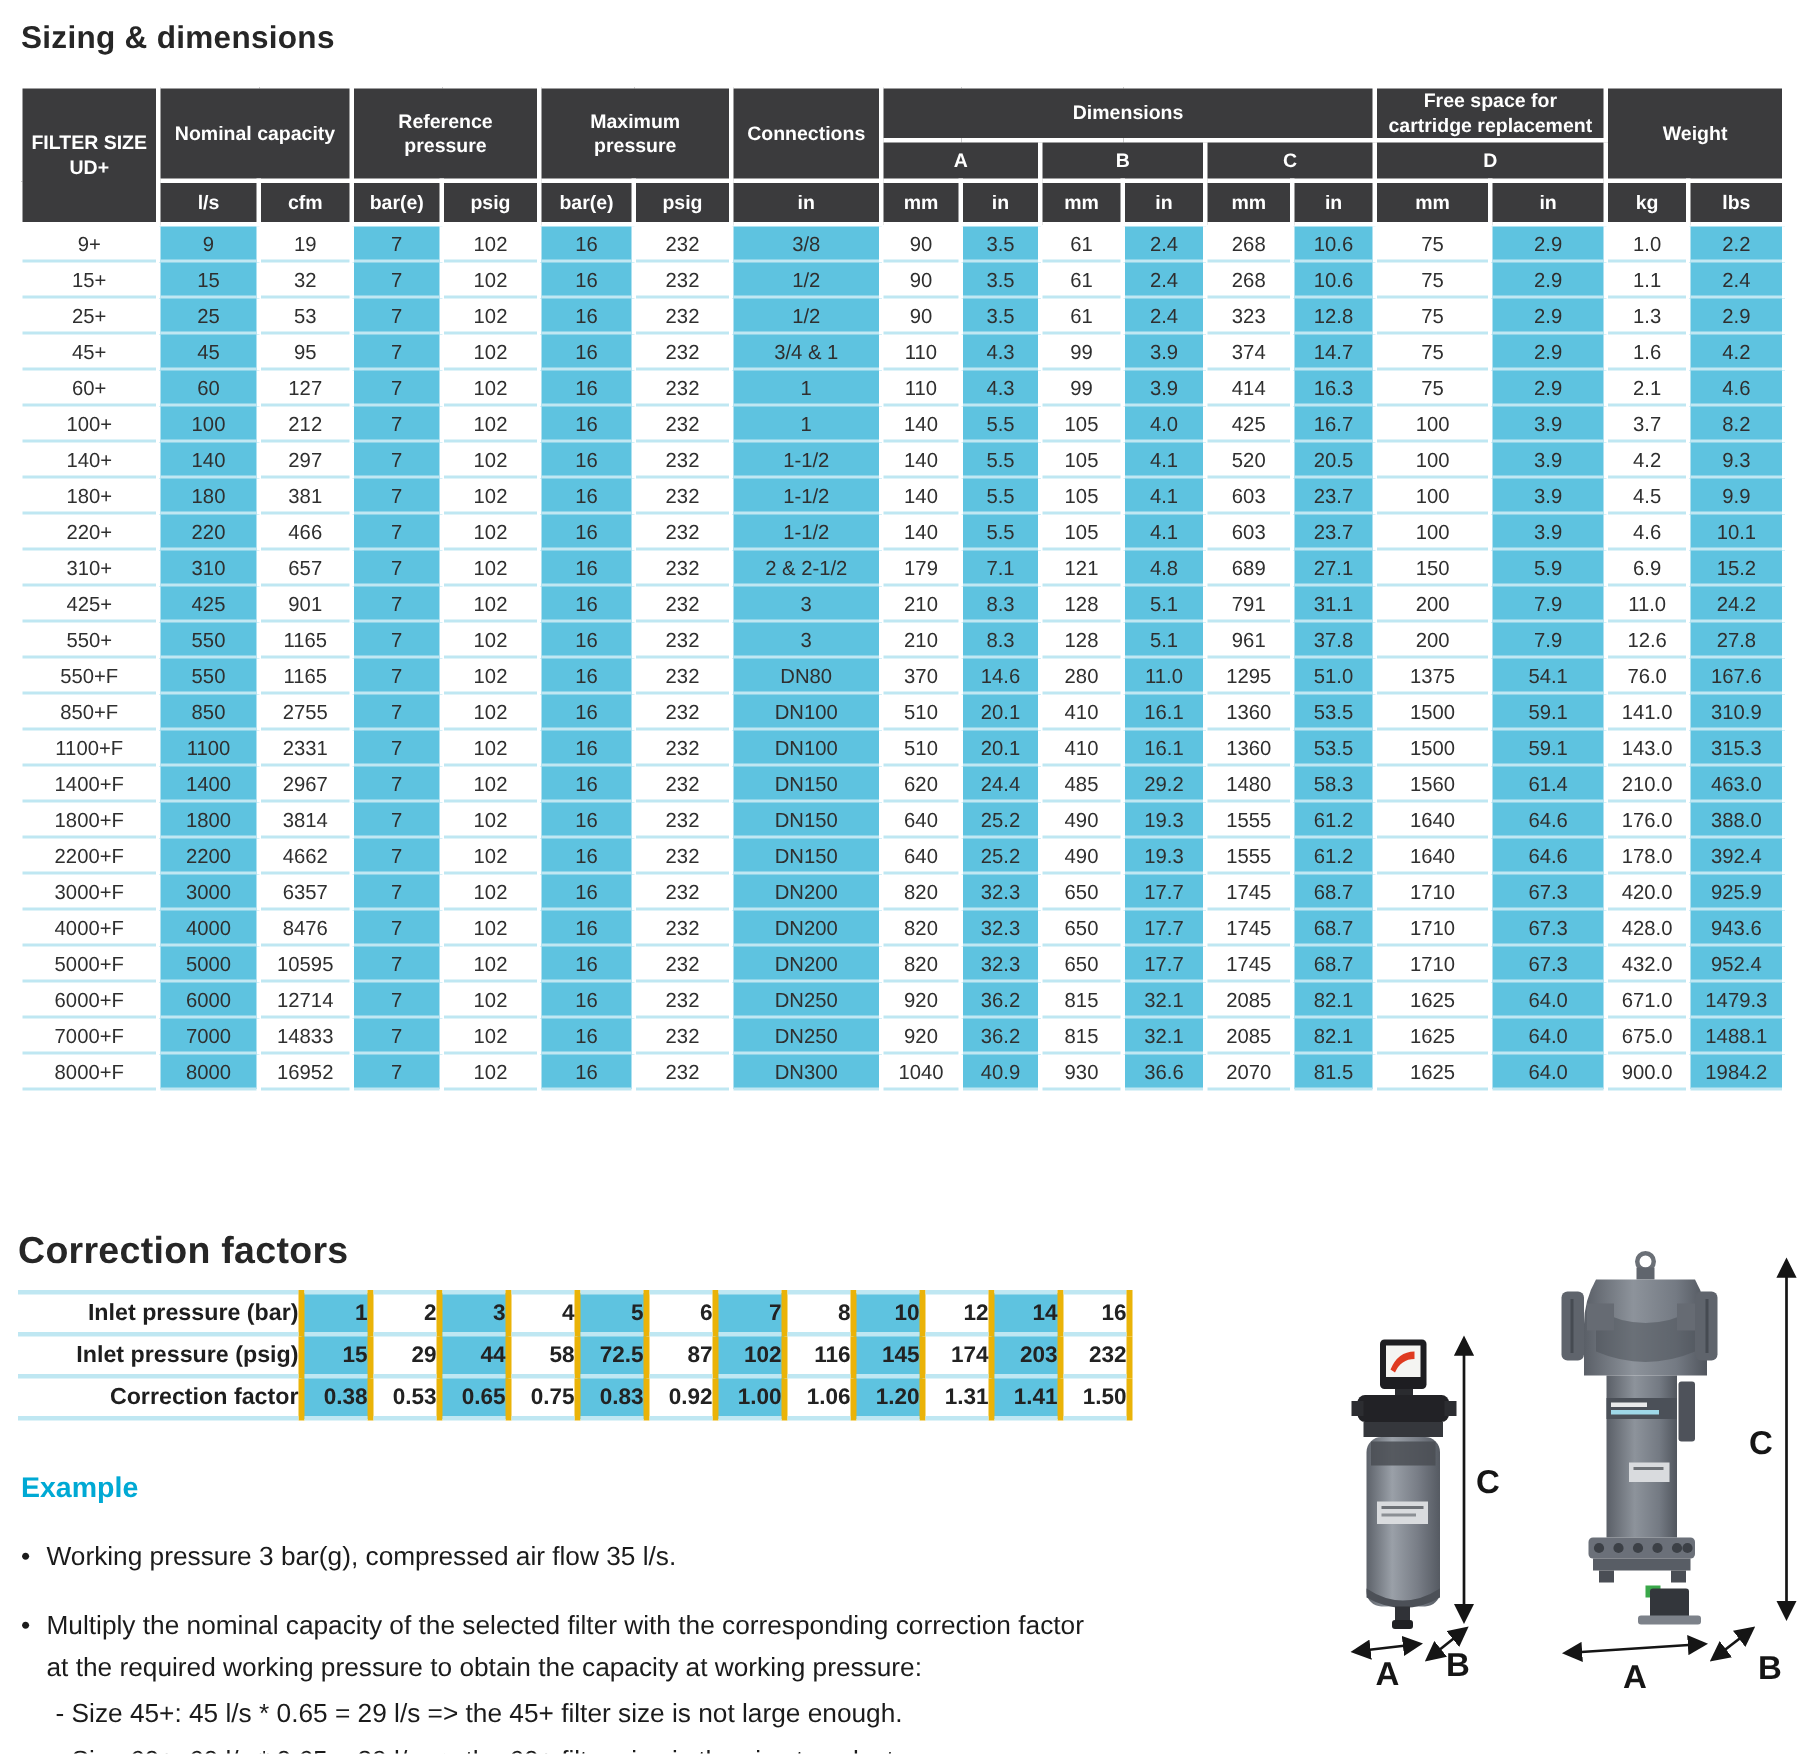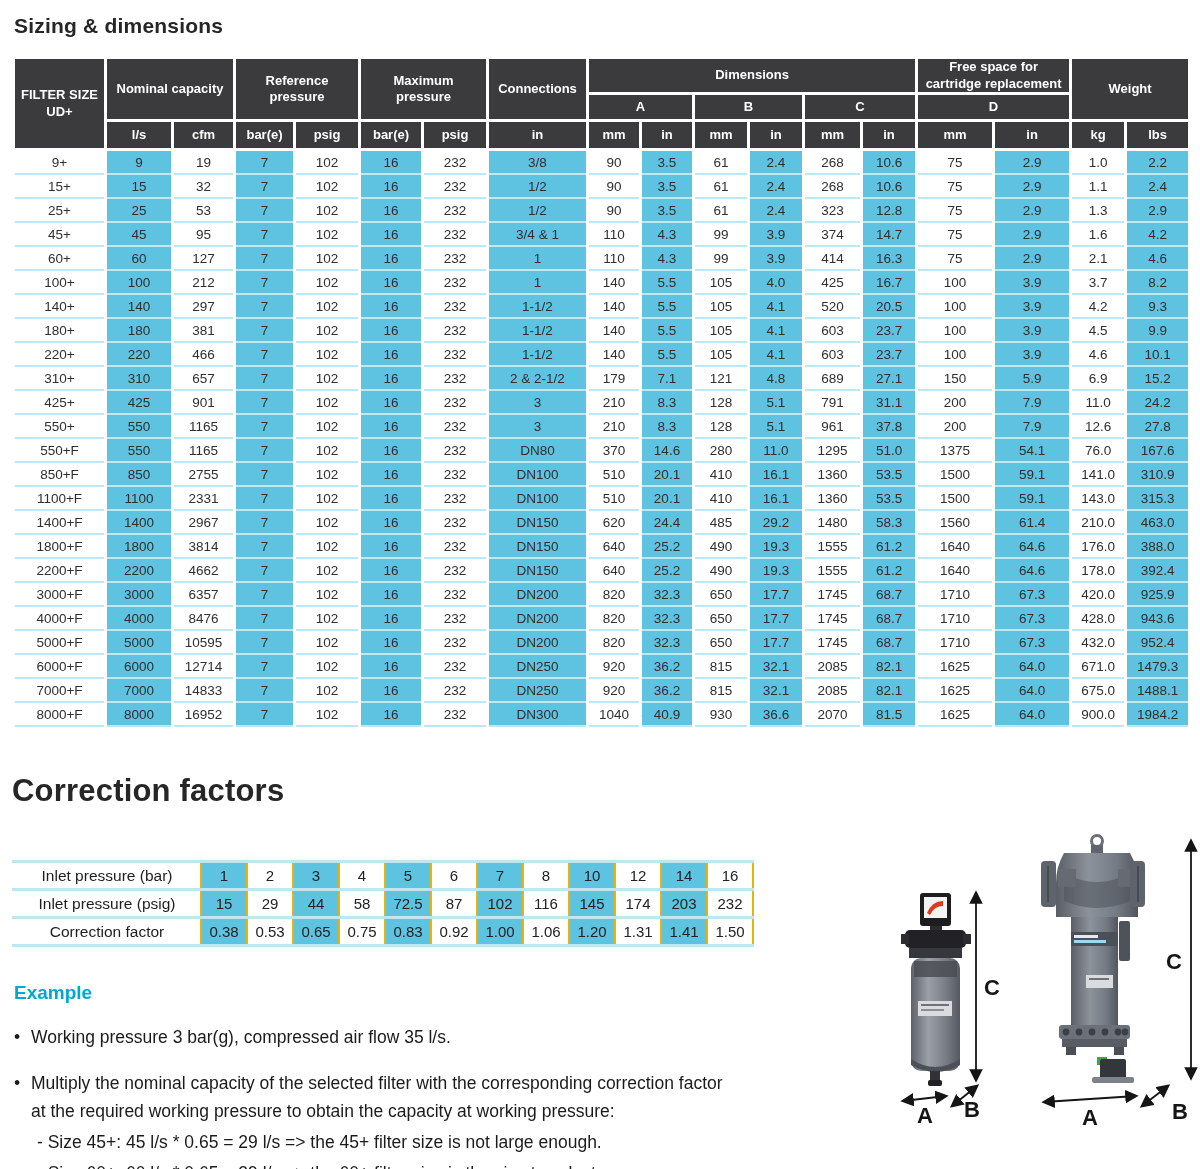--- a/index.html
+++ b/index.html
@@ -25,23 +25,23 @@
   #sizing-table td {
     height:22px; text-align:center; font-size:13.5px; color:#2f2f2f;
     border-left:3px solid #ffffff; border-right:3px solid #ffffff;
     border-bottom:2px solid #bfe7f2; padding:0 1px;
   }
   #sizing-table td.hl { background:#5ec3e0; }
 
   
   #correction-table { border-collapse:collapse; table-layout:fixed; }
   #correction-table td {
-    height:25px; text-align:center; font-size:15px; color:#222222;
-    border-left:2px solid #ffffff; border-right:2px solid #eab308;
-    border-bottom:3px solid #bfe7f2; padding:0;
+    height:25px; text-align:right; font-size:15px; color:#222222;
+    border-left:2px solid #ffffff; border-right:4px solid #eab308;
+    border-bottom:3px solid #bfe7f2; padding:0;font-weight:bold;
   }
   #correction-table tr:first-child td { border-top:3px solid #bfe7f2; }
   #correction-table td.hl { background:#5ec3e0; }
   #correction-table td.lbl { font-size:15.5px; color:#1e1e1e; }
 
   
   .example-title { color:#00a9d4; font-size:19px; font-weight:bold; }
   .example-block { width:845px; color:#1b1b1b; font-size:17.5px; line-height:1.64; }
   .bullet-line { position:relative; padding-left:17px; margin-top:17px; }
   .bullet-line::before { content:"\2022"; position:absolute; left:0; top:0; }
@@ -595,21 +595,21 @@
         <td>2070</td>
         <td class="hl">81.5</td>
         <td>1625</td>
         <td class="hl">64.0</td>
         <td>900.0</td>
         <td class="hl">1984.2</td>
       </tr>
     </tbody>
 </table>
 
-<div class="abs h1" style="left:12px; top:773px; font-size:31px;">Correction factors</div>
+<div class="abs h1" style="left:12px; top:820px; font-size:25px;">Correction factors</div>
 
 <table id="correction-table" class="abs" style="left:12px; top:860px;">
   <colgroup>
     <col style="width:188px">
     <col style="width:46px">
       <col style="width:46px">
       <col style="width:46px">
       <col style="width:46px">
     <col style="width:46px">
       <col style="width:46px">

